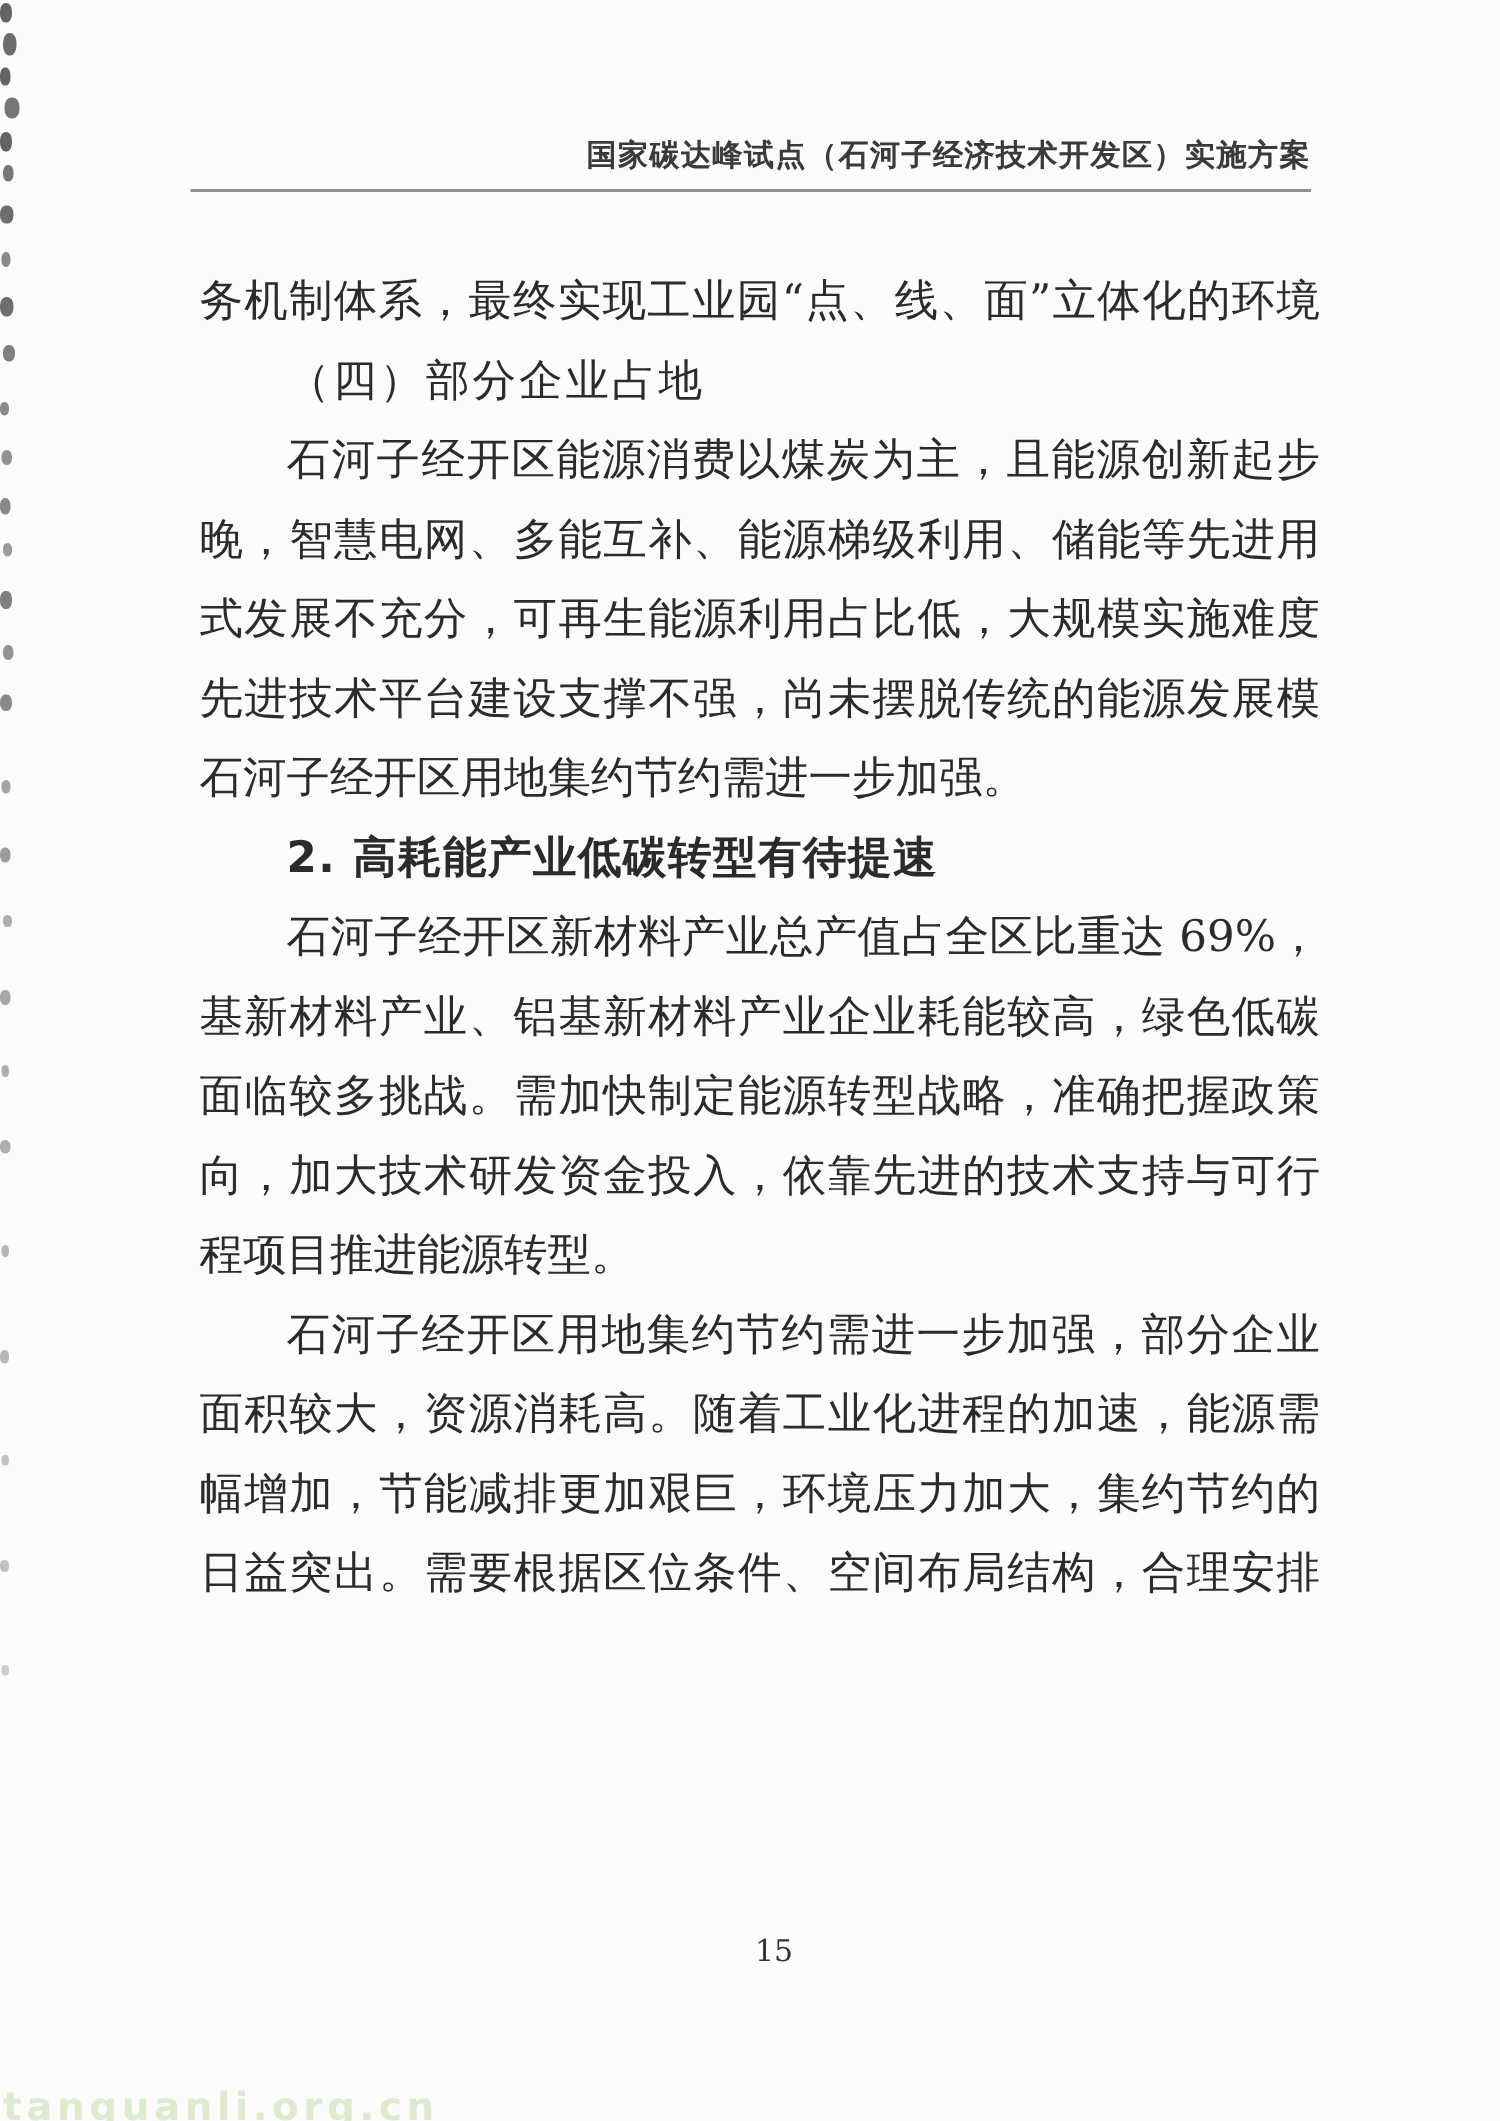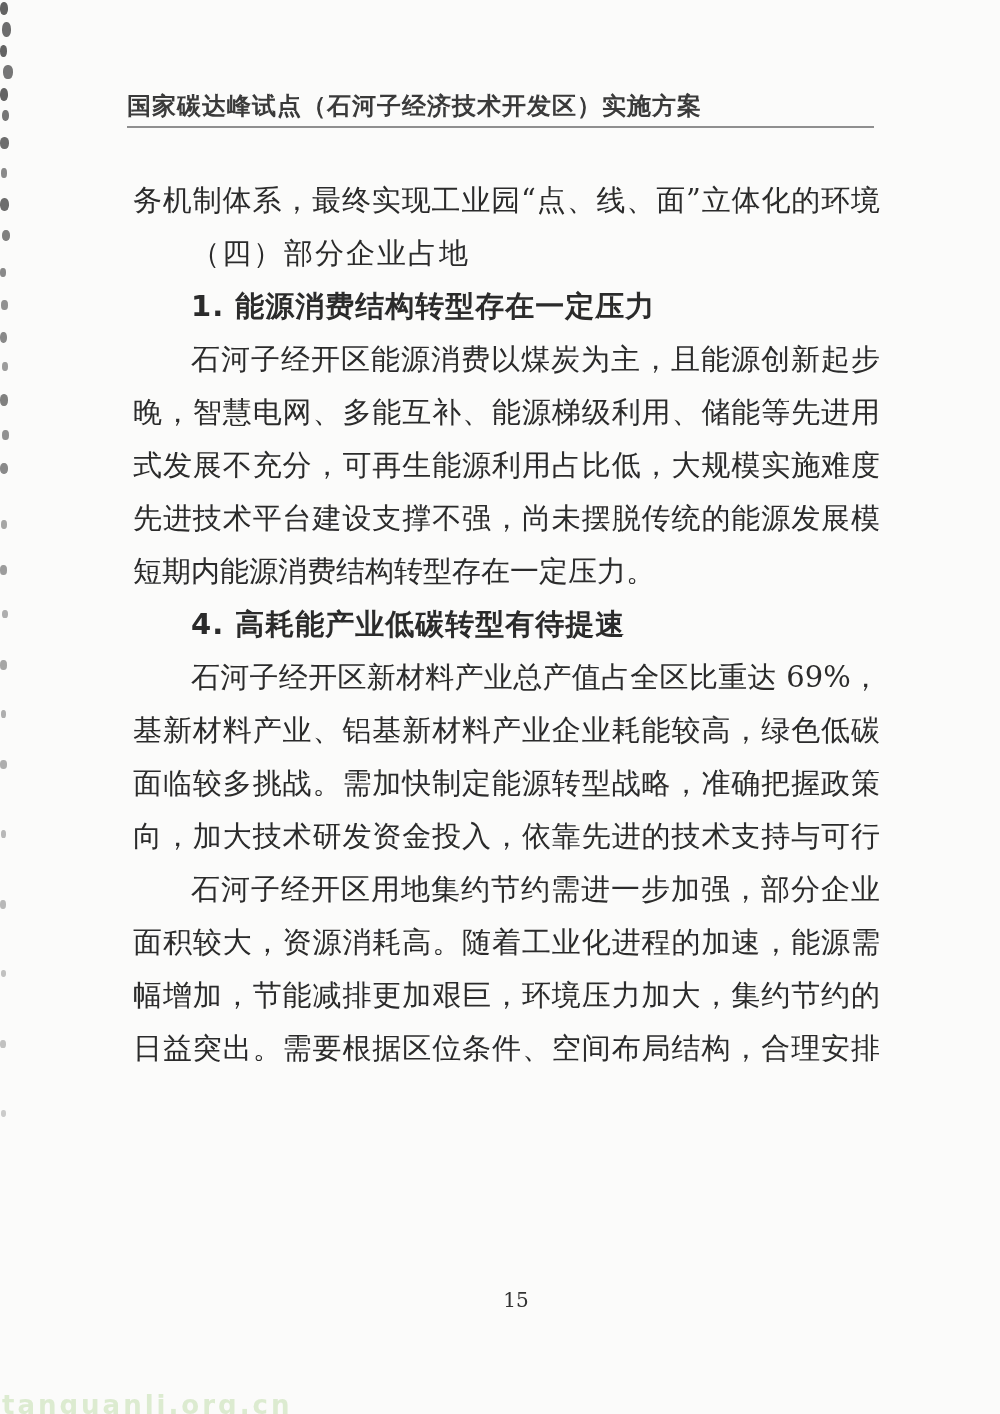--- a/index.html
+++ b/index.html
@@ -15,22 +15,22 @@
     overflow: hidden;
     font-family: "DejaVu Serif", "Liberation Serif", serif;
     color: #2e2e2e;
   }
   
   .doc-header {
     position: absolute;
     top: 90px;
     left: 127px;
     width: 747px;
-    text-align: left;
-    font-size: 24px;
+    text-align: right;
+    font-size: 20px;
     font-weight: 600;
     letter-spacing: 1px;
     color: #3a3a3a;
     white-space: nowrap;
   }
   .header-rule {
     position: absolute;
     top: 126px;
     left: 127px;
     width: 747px;
@@ -103,31 +103,31 @@
 
 <div class="page">
 
   <div class="doc-header">国家碳达峰试点（石河子经济技术开发区）实施方案</div>
 
   <div class="header-rule"></div>
 
   <div class="body-text">
       <div class="line body justify">务机制体系，最终实现工业园“点、线、面”立体化的环境监测</div>
       <div class="line heading-kai">（四）部分企业占地</div>
-      <div class="line heading-bold">1. 能源消费结构转型存在一定压力</div>
       <div class="line body justify indent">石河子经开区能源消费以煤炭为主，且能源创新起步较</div>
       <div class="line body justify">晚，智慧电网、多能互补、能源梯级利用、储能等先进用能模</div>
       <div class="line body justify">式发展不充分，可再生能源利用占比低，大规模实施难度大，</div>
       <div class="line body justify">先进技术平台建设支撑不强，尚未摆脱传统的能源发展模式，</div>
-      <div class="line body">短期内能源消费结构转型存在一定压力。</div>
-      <div class="line heading-bold">4. 高耗能产业低碳转型有待提速</div>
+      <div class="line body">石河子经开区用地集约节约需进一步加强。</div>
+      <div class="line heading-bold">2. 高耗能产业低碳转型有待提速</div>
       <div class="line body justify indent">石河子经开区新材料产业总产值占全区比重达 69%，硅</div>
       <div class="line body justify">基新材料产业、铝基新材料产业企业耗能较高，绿色低碳转型</div>
       <div class="line body justify">面临较多挑战。需加快制定能源转型战略，准确把握政策走</div>
       <div class="line body justify">向，加大技术研发资金投入，依靠先进的技术支持与可行的工</div>
+      <div class="line body">程项目推进能源转型。</div>
       <div class="line body justify indent">石河子经开区用地集约节约需进一步加强，部分企业占地</div>
       <div class="line body justify">面积较大，资源消耗高。随着工业化进程的加速，能源需求大</div>
       <div class="line body justify">幅增加，节能减排更加艰巨，环境压力加大，集约节约的约束</div>
       <div class="line body justify">日益突出。需要根据区位条件、空间布局结构，合理安排用地</div>
     </div>
 
   <div class="page-number">15</div>
 
   <div class="watermark" style="color: rgb(220, 235, 208);">tanguanli.org.cn</div>
 

